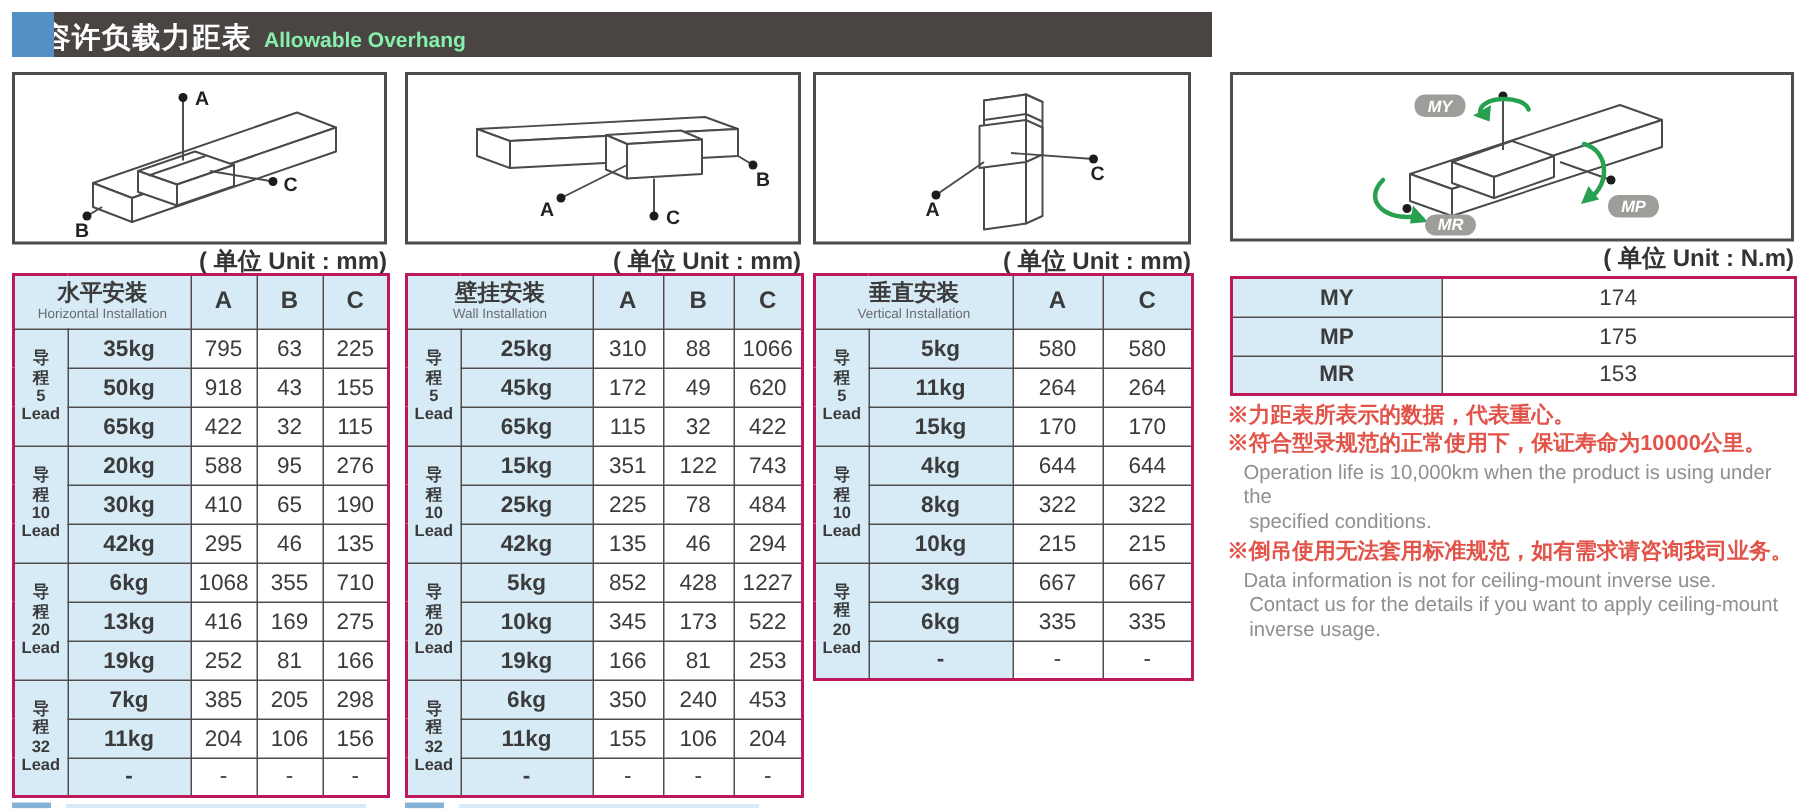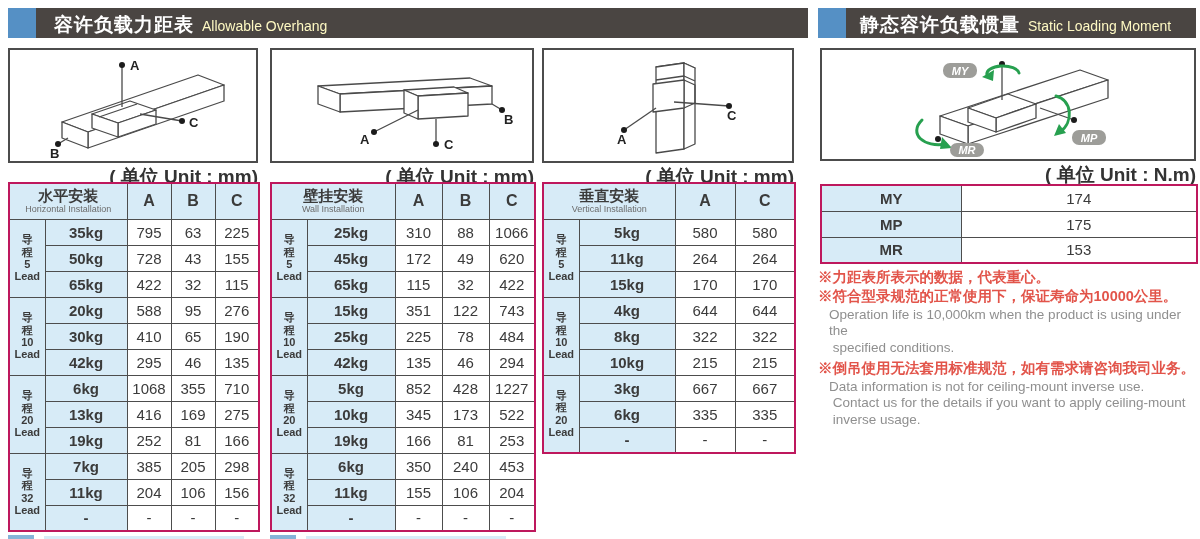--- a/index.html
+++ b/index.html
@@ -2,29 +2,29 @@
 <html><head>
 <meta charset="utf-8">
 <style>
   html,body{margin:0;padding:0;background:#fff;}
   #canvas{position:relative;width:1200px;height:539px;background:#ffffff;overflow:hidden;
           font-family:"Liberation Sans",sans-serif;color:#3b3b3b;}
 
   
   .section-bar{position:absolute;height:30px;background:#4a4542;display:flex;align-items:baseline;box-sizing:border-box;}
   .bar-chip{position:absolute;left:0;top:0;width:28px;height:30px;background:#5590c5;}
-  .bar-text{margin-left:46px;display:flex;align-items:baseline;gap:8px;padding-top:4px;}
+  .bar-text{margin-left:20px;display:flex;align-items:baseline;gap:8px;padding-top:4px;}
   .bar-zh{font-size:19px;font-weight:bold;color:#ffffff;letter-spacing:1px;}
-  .bar-en{font-size:14px;font-weight:normal;color:#fef9c3;}
+  .bar-en{font-size:14px;font-weight:bold;color:#86efac;}
 
   
   .diagram-box{position:absolute;background:#fff;border:2px solid #4c4c4c;box-sizing:border-box;}
   .diagram-box svg{display:block;}
 
-  .unit-label{position:absolute;text-align:right;font-size:19px;font-weight:600;color:#333;}
+  .unit-label{position:absolute;text-align:right;font-size:16px;font-weight:600;color:#333;}
 
   
   table.spec{position:absolute;border-collapse:collapse;table-layout:fixed;background:#fff;border:2px solid #be185d;}
   table.spec th,table.spec td{border:1px solid #4d4d4d;text-align:center;vertical-align:middle;padding:0;overflow:hidden;}
   table.spec thead tr{height:36px;}
   table.spec tbody tr{height:26px;}
   th.th-main{background:#d7ebf7;}
   .th-zh{font-size:15px;font-weight:bold;color:#3b3b3b;line-height:1.05;}
   .th-en{font-size:9px;font-weight:normal;color:#6b6b6b;margin-top:1px;line-height:1;}
   th.colhead{background:#d7ebf7;font-size:16px;font-weight:600;color:#3b3b3b;}
@@ -57,27 +57,20 @@
 <div id="canvas">
 
   <div class="section-bar" style="left:8px;top:8px;width:800px;">
     <div class="bar-chip"></div>
     <div class="bar-text">
       <span class="bar-zh">容许负载力距表</span>
       <span class="bar-en">Allowable Overhang</span>
     </div>
   </div>
 
-  <div class="section-bar" style="left:818px;top:8px;width:378px;">
-    <div class="bar-chip"></div>
-    <div class="bar-text" style="margin-left:42px;">
-      <span class="bar-zh">静态容许负载惯量</span>
-      <span class="bar-en">Static Loading Moment</span>
-    </div>
-  </div>
 
   <div class="diagram-box" style="left:8px;top:48px;width:250px;height:115px;">
     <svg width="246" height="111" viewBox="0 0 246 111">
       <path class="face" d="M52,72 L188,25 L214,35 L78,82 Z"></path>
       <path class="face" d="M78,82 L214,35 L214,51 L78,98 Z"></path>
       <path class="face" d="M52,72 L78,82 L78,98 L52,88 Z"></path>
       <path class="face" d="M82,64 L120,51 L146,60 L108,73 Z"></path>
       <path class="face" d="M108,73 L146,60 L146,74 L108,87 Z"></path>
       <path class="face" d="M82,64 L108,73 L108,87 L82,78 Z"></path>
       <path class="ln" d="M89,67 L127,54"></path>
@@ -194,21 +187,21 @@
 程
 5
 Lead</td>
         <td class="kg">35kg</td>
         <td class="val">795</td>
         <td class="val">63</td>
         <td class="val">225</td>
       </tr>
       <tr>
         <td class="kg">50kg</td>
-        <td class="val">728</td>
+        <td class="val">918</td>
         <td class="val">43</td>
         <td class="val">155</td>
       </tr>
       <tr>
         <td class="kg">65kg</td>
         <td class="val">422</td>
         <td class="val">32</td>
         <td class="val">115</td>
       </tr>
       <tr>

